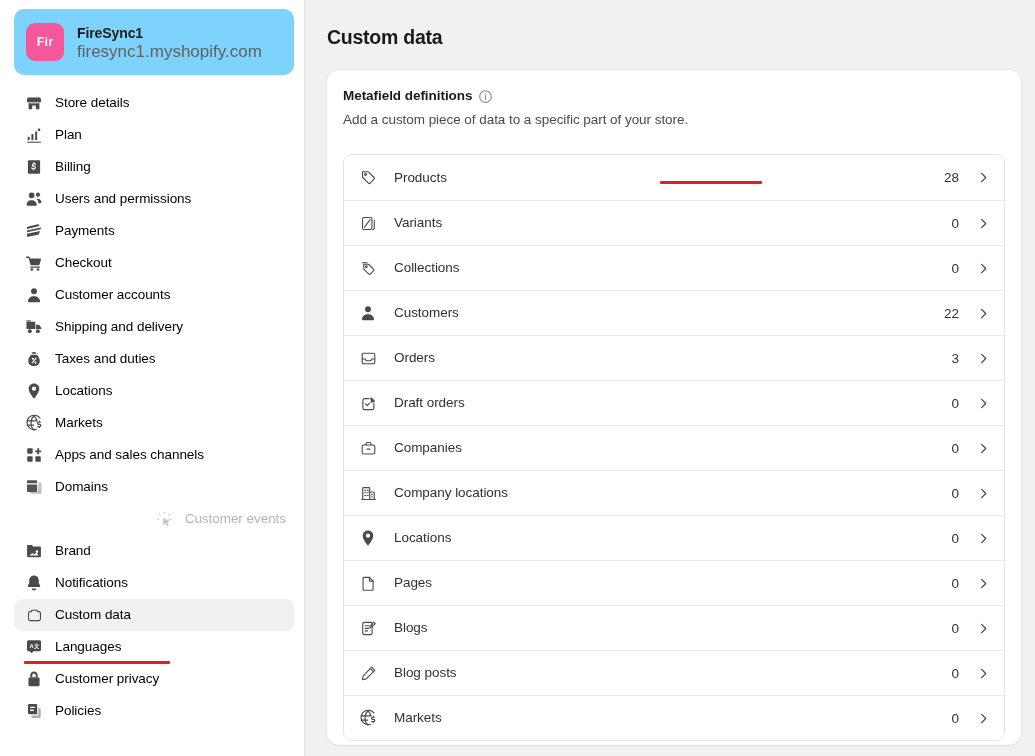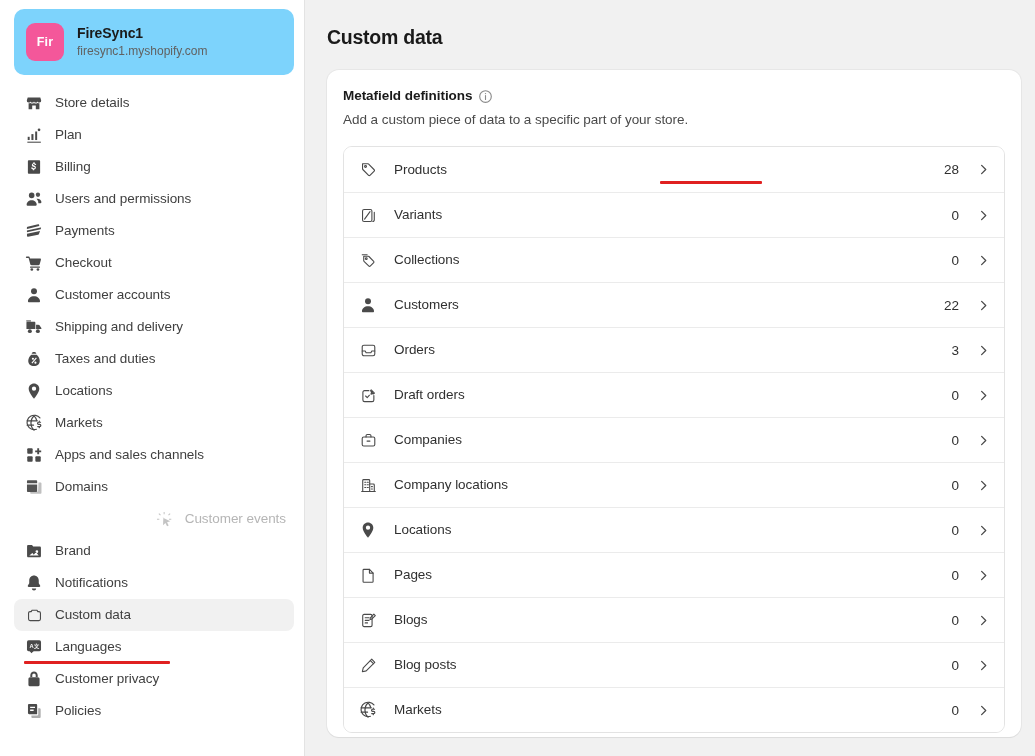--- a/index.html
+++ b/index.html
@@ -63,21 +63,21 @@
 
   .store-name {
     font-size: 14px;
     font-weight: 700;
     color: #1a1a1a;
     line-height: 18px;
     letter-spacing: -.1px;
   }
 
   .store-domain {
-    font-size: 12px;
+    font-size: 17px;
     color: #616161;
     line-height: 17px;
     margin-top: 1px;
   }
 
   .nav { padding: 12px 10px 0 14px; }
 
   .nav-item {
     display: flex;
     align-items: center;
@@ -107,21 +107,21 @@
     align-items: center;
     justify-content: center;
     color: #4a4a4a;
   }
 
   .nav-icon svg { display: block; }
 
   .nav-label {
     margin-left: 11px;
     font-size: 13.5px;
-    color: #404040;
+    color: #000000;
     line-height: 20px;
     white-space: nowrap;
     letter-spacing: -.05px;
   }
 
   
   .annot-underline {
     position: absolute;
     background: #e02020;
     height: 3px;
@@ -186,21 +186,21 @@
 
   .card-sub {
     font-size: 13.5px;
     color: #4a4a4a;
     line-height: 20px;
     margin-top: 4px;
     letter-spacing: -.05px;
   }
 
   .res-list {
-    margin-top: 16px;
+    margin-top: 24px;
     border: 1px solid #e3e3e3;
     border-radius: 9px;
     overflow: hidden;
   }
 
   .res-row {
     display: flex;
     align-items: center;
     height: 45px;
     padding: 0 13px 0 14px;

